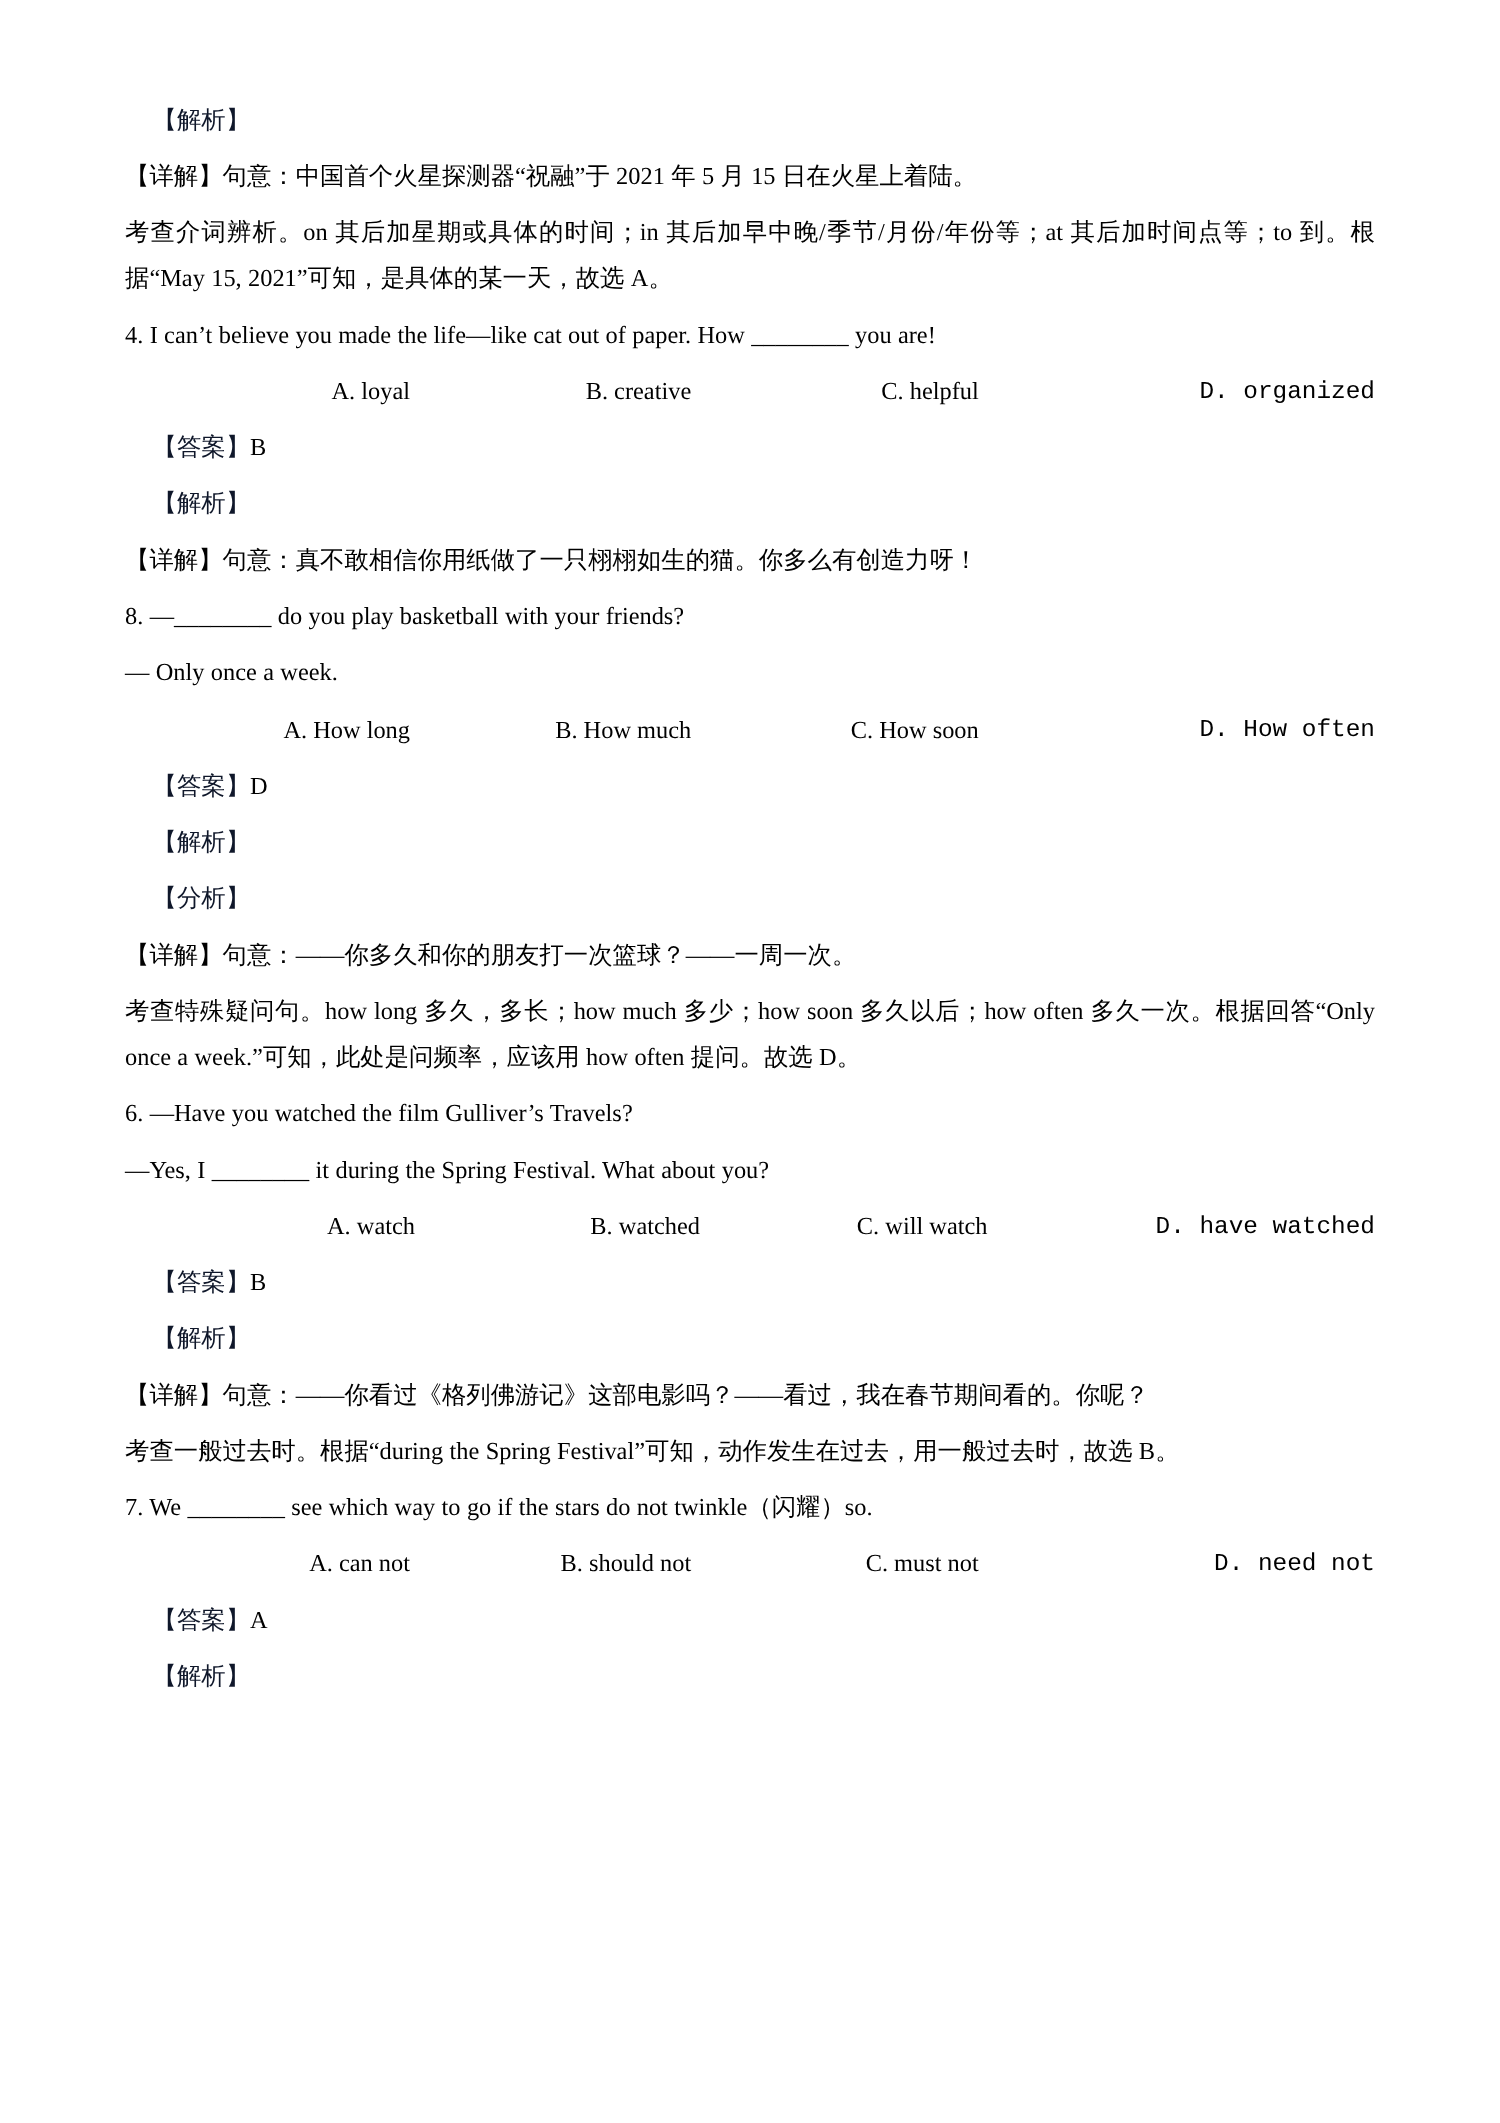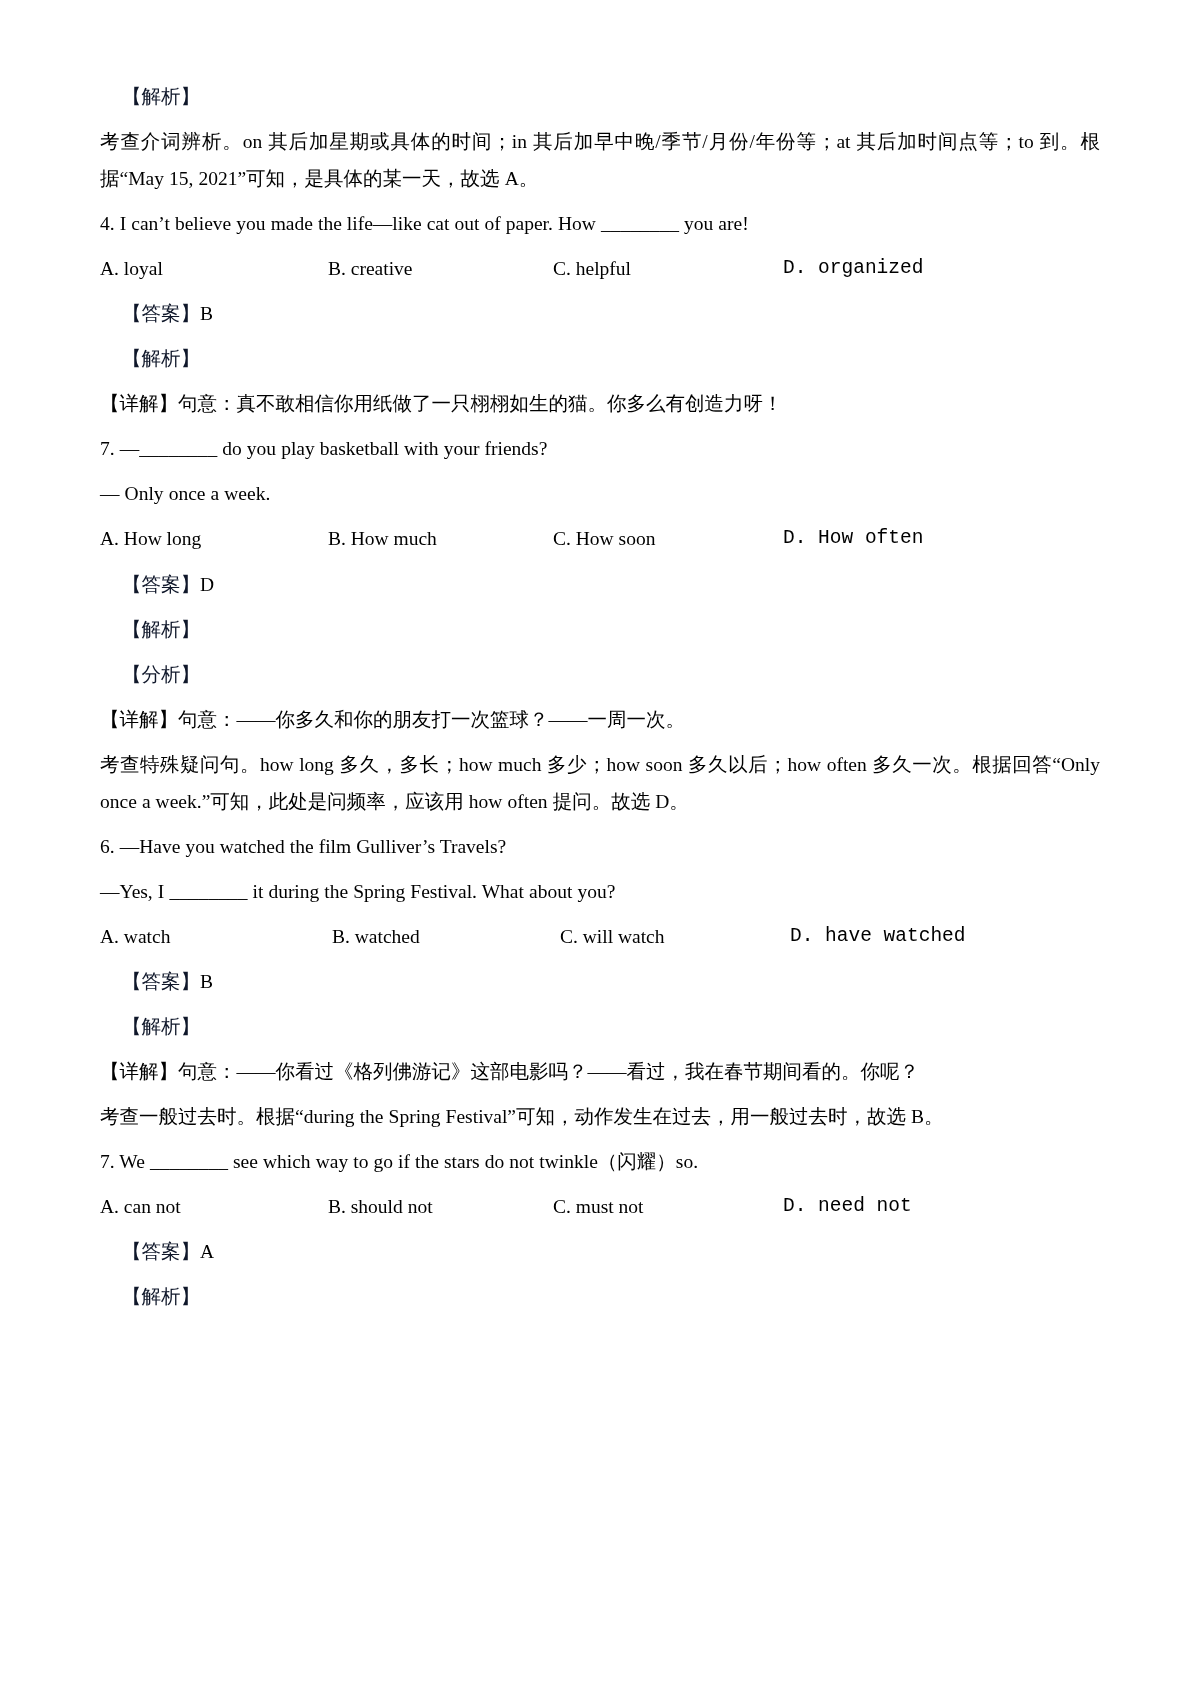--- a/index.html
+++ b/index.html
@@ -39,20 +39,21 @@
   }
   .indent {
     padding-left: 22px;
   }
   .options {
     display: flex;
     width: 100%;
     font-size: 19.5px;
     line-height: 1.9;
     margin: 0 0 8px 0;
+    text-align: right;
   }
   .options > span {
     display: inline-block;
   }
   .opt-a { width: 228px; }
   .opt-b { width: 225px; }
   .opt-c { width: 230px; }
   .opt-d { flex: 1; font-family: Liberation Mono, monospace; }
   .options.sp .opt-a { width: 232px; }
   .options.sp .opt-b { width: 228px; }
@@ -60,20 +61,21 @@
   .it {
   }
 </style>
 </head>
 <body>
 
 <div class="page">
 
   <div class="line tag indent">【解析】</div>
 
+  <div class="line justify">【详解】句意：中国首个火星探测器“祝融”于 2021 年 5 月 15 日在火星上着陆。</div>
 
   <div class="line justify">考查介词辨析。on 其后加星期或具体的时间；in 其后加早中晚/季节/月份/年份等；at 其后加时间点等；to 到。根据“May 15, 2021”可知，是具体的某一天，故选 A。</div>
 
   <div class="line">4. I can’t believe you made the life—like cat out of paper. How ________ you are!</div>
 
   <div class="options">
     <span class="opt-a">A. loyal</span>
     <span class="opt-b">B. creative</span>
     <span class="opt-c">C. helpful</span>
     <span class="opt-d">D. organized</span>
@@ -81,21 +83,21 @@
 
   <div class="line indent">
     <span class="tag">【答案】</span><span class="ans-letter">B</span>
   </div>
 
   <div class="line tag indent">【解析】</div>
 
   <div class="line justify">【详解】句意：真不敢相信你用纸做了一只栩栩如生的猫。你多么有创造力呀！</div>
 
 
-  <div class="line">7. —________ do you play basketball with your friends?</div>
+  <div class="line">8. —________ do you play basketball with your friends?</div>
 
   <div class="line">— Only once a week.</div>
 
   <div class="options">
     <span class="opt-a">A. How long</span>
     <span class="opt-b">B. How much</span>
     <span class="opt-c">C. How soon</span>
     <span class="opt-d">D. How often</span>
   </div>
 

